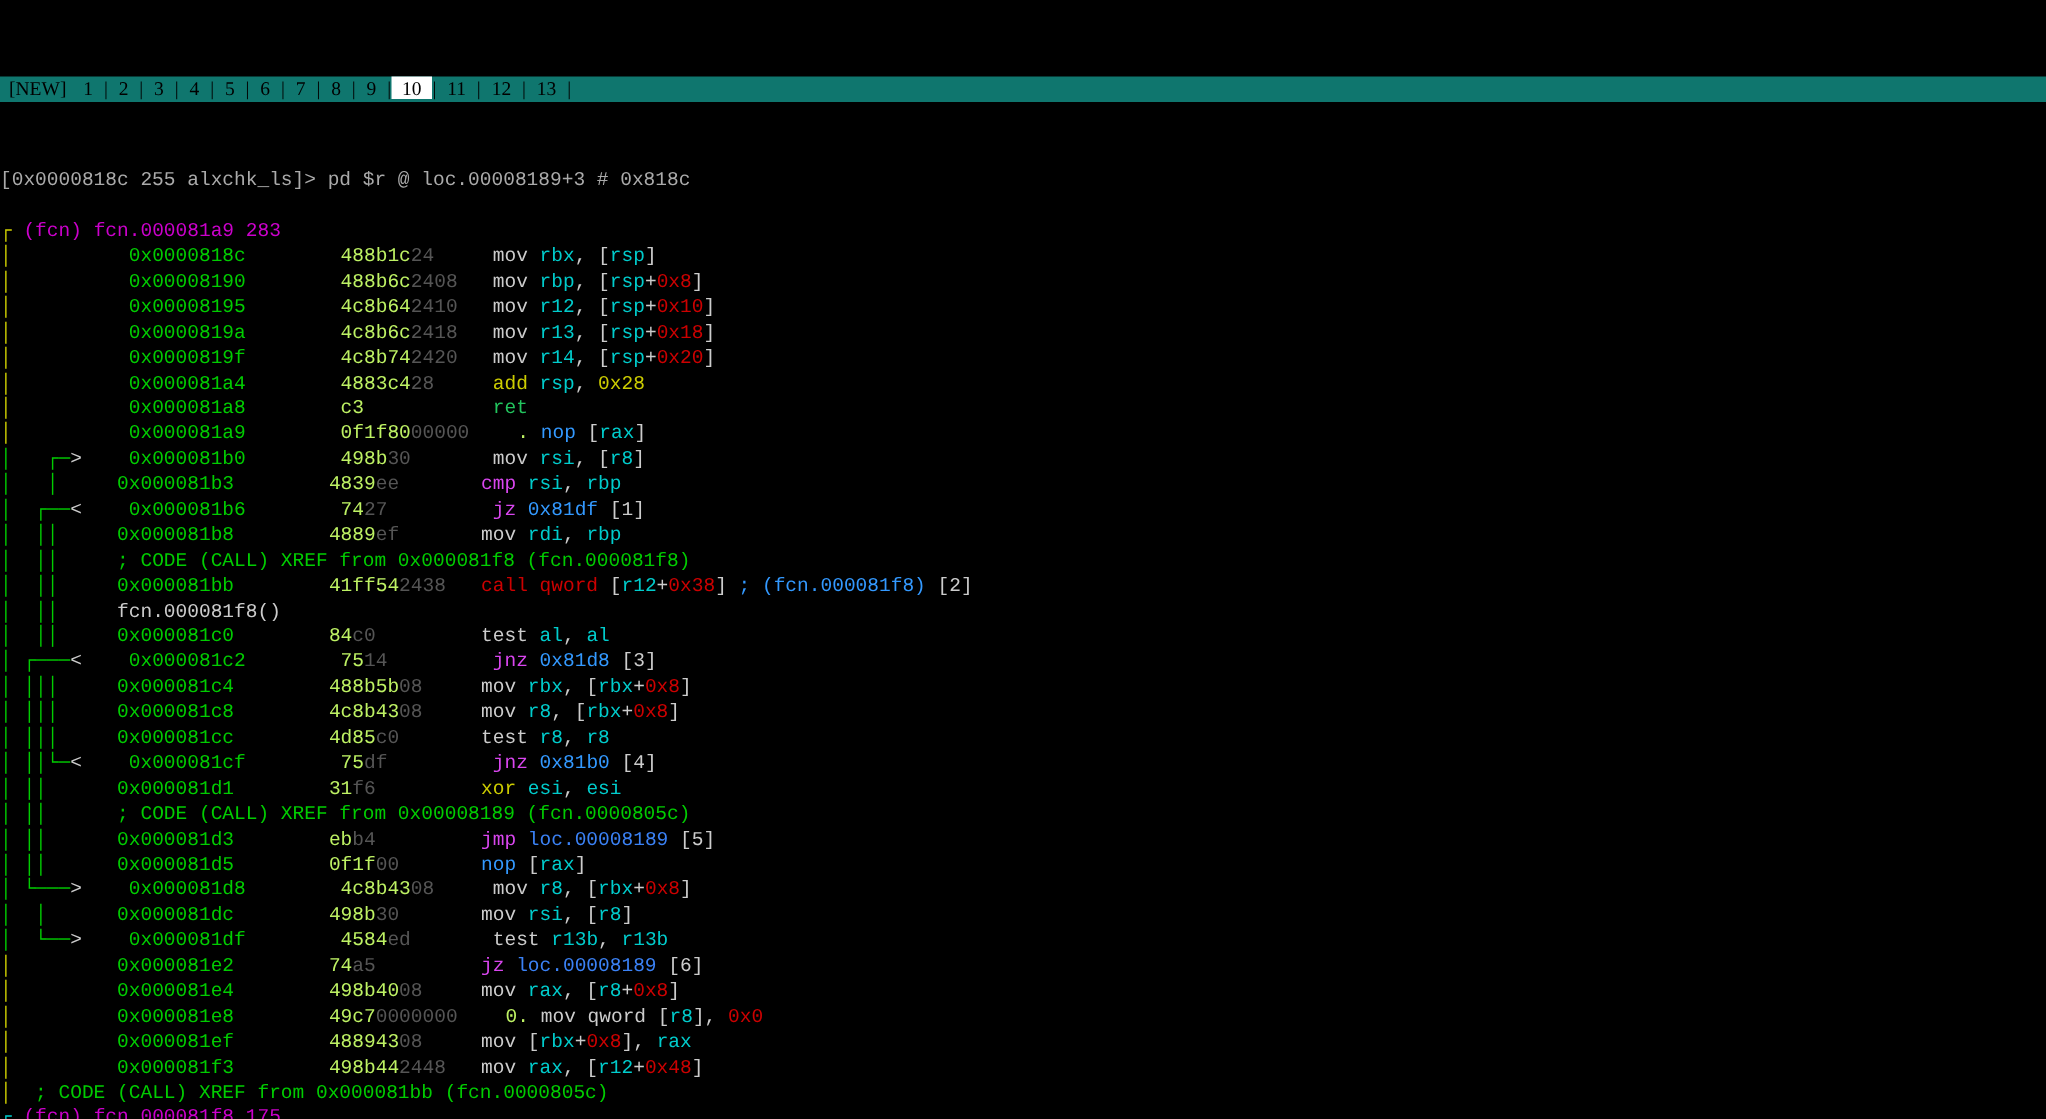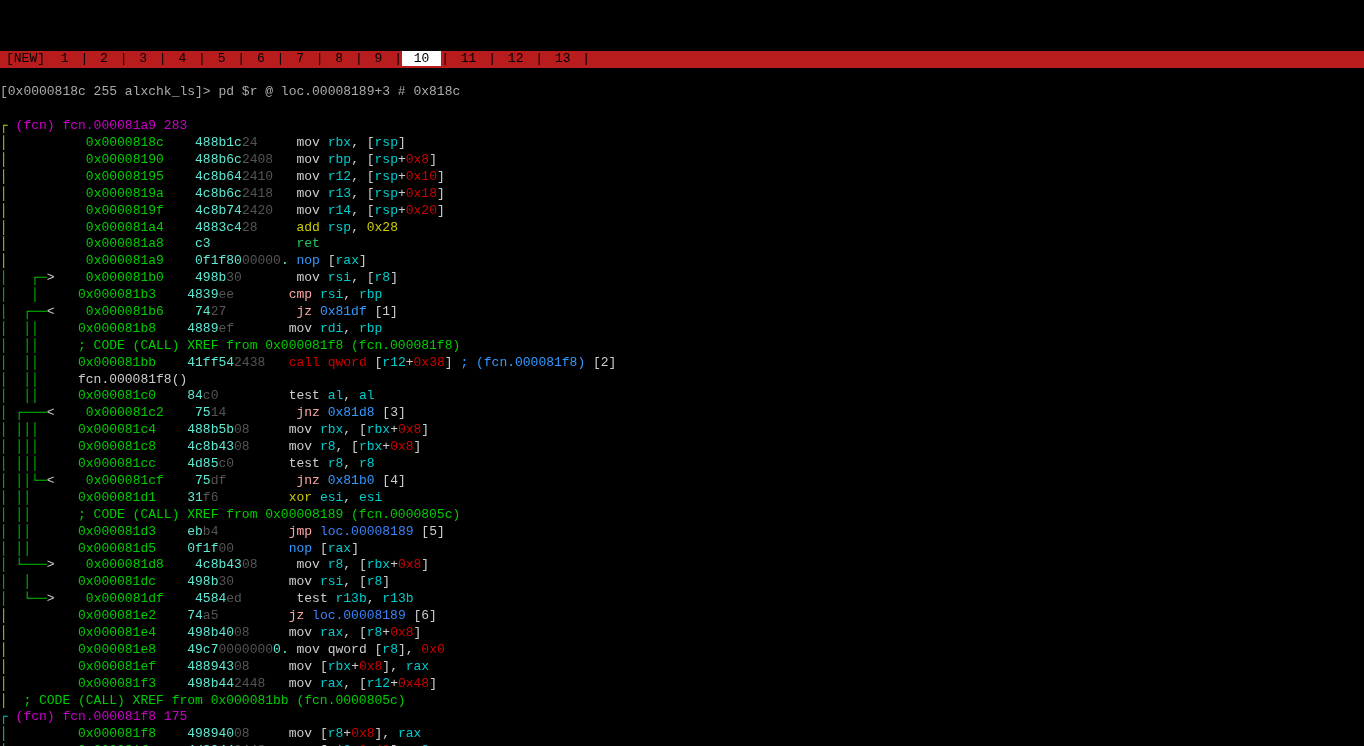--- a/index.html
+++ b/index.html
@@ -8,36 +8,37 @@
   color: #aaa;
   font-family: 'Courier New', monospace;
   font-size: 13px;
   line-height: 1.3;
   white-space: pre;
   overflow-x: auto;
   width: 1364px;
   height: 746px;
 }
 .tabbar {
-  background: #b91c1c;
+  background: #0f766e;
   color: #000;
   padding: 0 2px;
+  font-family: Liberation Serif, serif;
 }
 .tab { padding: 0 4px; }
 .tab.active { background: #fff; }
-.prompt-line { color: #aaa; }
+.prompt-line { color: #aaa; margin-top: 28px; }
 .addr { color: #00cc00; }
-.hex { color: #5eead4; }
+.hex { color: #bef264; margin-left: 32px; }
 .hexdim { color: #555; }
 .mnemonic { color: #ccc; }
 .reg { color: #00cccc; margin-top: 34px; }
 .num { color: #cccc00; }
 .hexoff { color: #cc0000; }
 .call { color: #cc0000; }
-.jmp { color: #fca5a5; }
+.jmp { color: #d946ef; }
 .jmpref { color: #3399ff; }
 .loc { color: #3b82f6; }
 .comment { color: #3399ff; text-align: right; }
 .xref { color: #00cc00; }
 .fcnhead { color: #cc00cc; }
 .arrow-g { color: #00cc00; }
 .arrow-y { color: #cccc00; }
 .arrow-c { color: #00cccc; }
 .white { color: #ccc; }
 .nop { color: #3399ff; text-align: center; }

